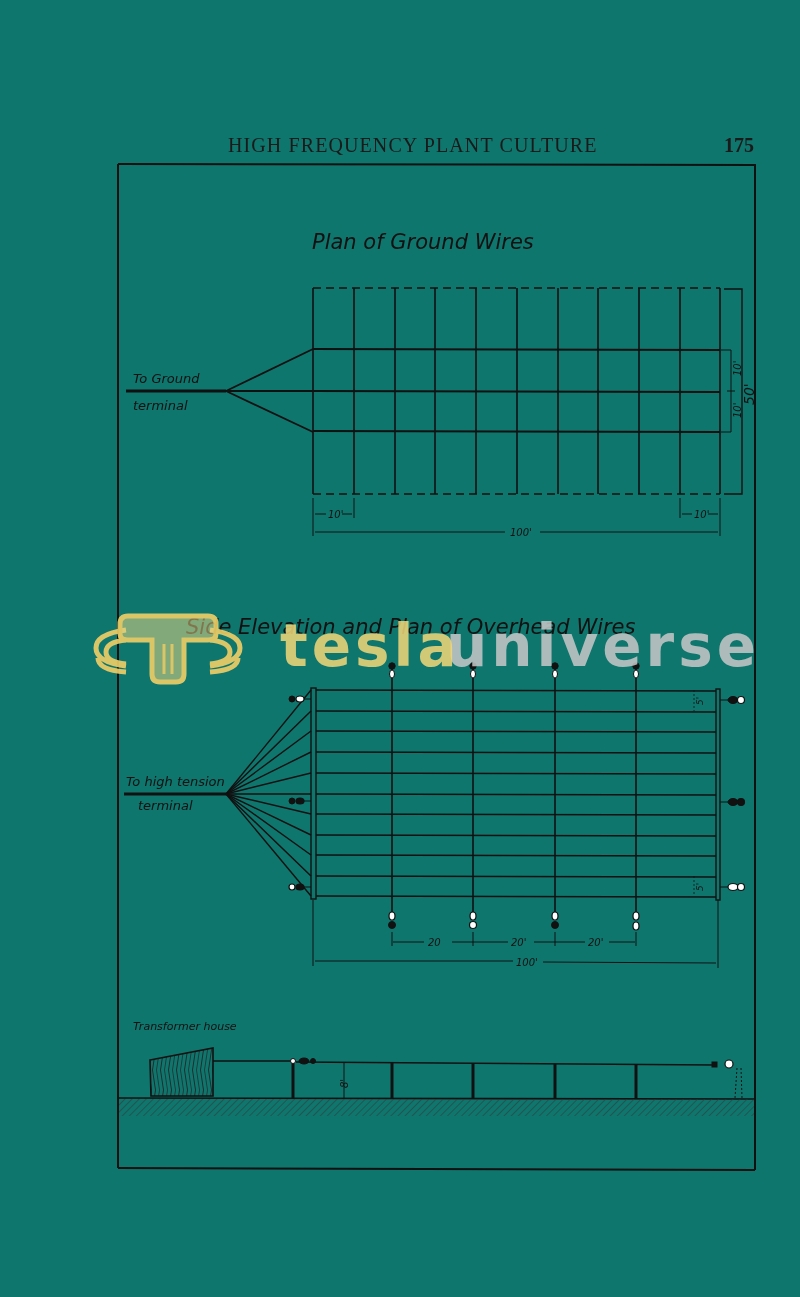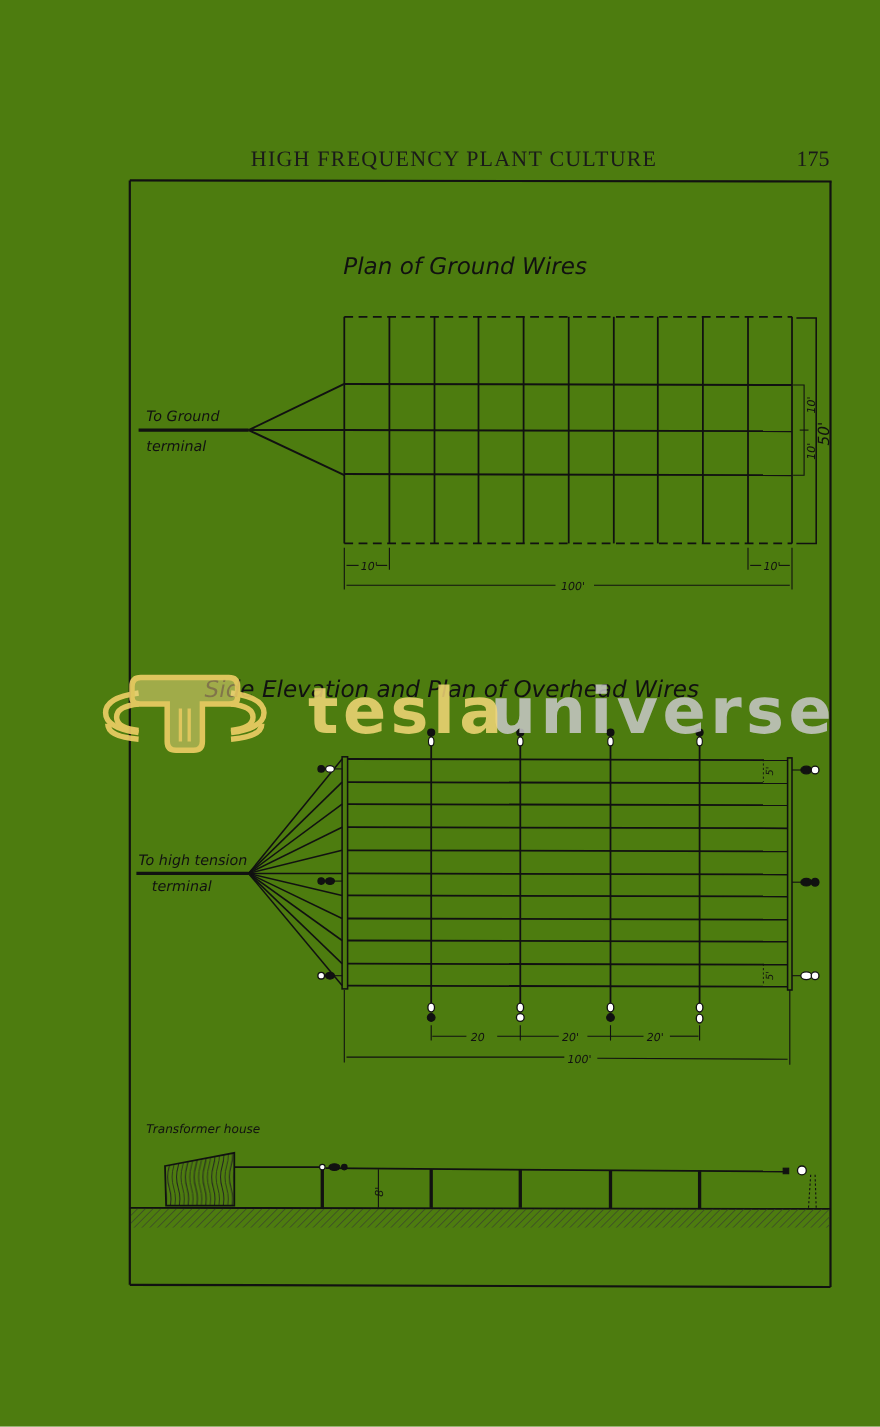--- a/index.html
+++ b/index.html
@@ -1,25 +1,25 @@
 <!DOCTYPE html>
 <html><head>
 <meta charset="utf-8">
 <style>
   html, body { margin: 0; padding: 0; background: #ffffff; }
   body { width: 800px; height: 1297px; position: relative; overflow: hidden; }
-  .page { position: absolute; left: 0; top: 0; width: 800px; height: 1297px; background: #4d7c0f; }
+  .page { position: absolute; left: 0; top: 0; width: 800px; height: 1297px; background: #0f766e; }
   .running-head {
     position: absolute; left: 228px; top: 134px; width: 430px;
     font-family: "Liberation Serif", "DejaVu Serif", serif; font-size: 20px;
     letter-spacing: 1.1px; color: #1a1a1a; white-space: nowrap;
   }
   .page-number {
     position: absolute; left: 724px; top: 134px;
-    font-family: "Liberation Serif", "DejaVu Serif", serif; font-size: 20px; font-weight: normal; color: #1a1a1a;
+    font-family: "Liberation Serif", "DejaVu Serif", serif; font-size: 20px; font-weight: bold; color: #1a1a1a;
   }
   svg.figure { position: absolute; left: 0; top: 0; }
   .hand { font-family: "DejaVu Sans", "Liberation Sans", sans-serif; font-style: italic; fill: #111; }
   .watermark { position: absolute; left: 88px; top: 608px; width: 640px; height: 80px; pointer-events: none; }
   .wm-text {
     position: absolute; top: 8px; font-family: "DejaVu Sans", "Liberation Sans", sans-serif;
     font-size: 58px; font-weight: bold; letter-spacing: 4px; line-height: 60px;
     color: transparent; -webkit-text-stroke: 0; opacity: 0.85;
   }
   .wm-tesla { left: 192px; color: #f4d878; }

